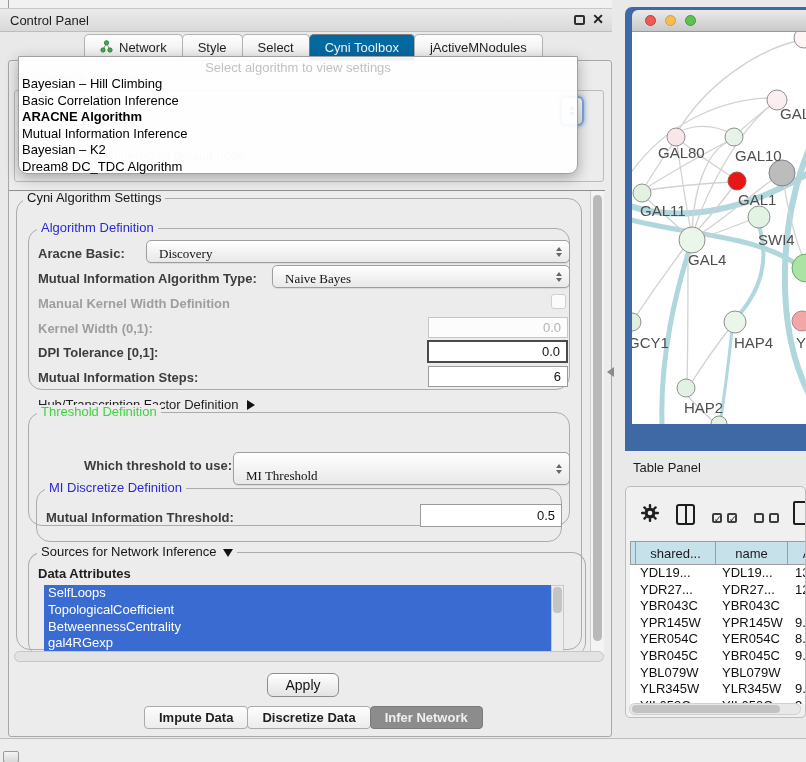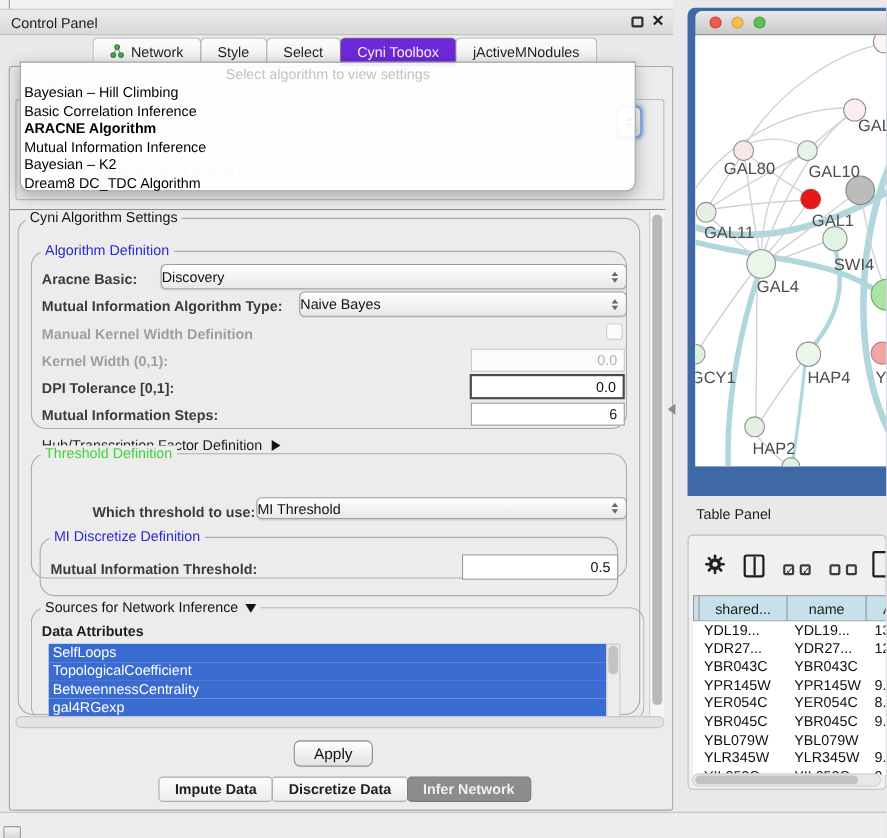--- a/index.html
+++ b/index.html
@@ -16,21 +16,21 @@
                  border-top:1px solid #c8c8c8; border-bottom:1px solid #bdbdbd;text-align:right; }
   .cp-title { position:absolute; left:10px; top:0; line-height:23px; font-size:13px; color:#1c1c1c; }
   .cp-float { position:absolute; right:27px; top:6px; width:11px; height:10px;
               border:2px solid #2e2e2e; border-radius:2px; background:transparent; }
   .cp-close { position:absolute; right:8px; top:2px; font-size:14px; font-weight:bold; color:#1e1e1e; }
 
   .cp-tabs { left:84px; top:33px; height:27px; display:flex; align-items:flex-end; }
   .tab { height:26px; padding:0 15px; display:flex; align-items:center; gap:6px;
          font-size:13px; color:#1e1e1e; background:linear-gradient(#fdfdfd,#ececec);
          border:1px solid #b3b3b3; border-bottom:none; border-radius:5px 5px 0 0; margin-right:-1px; }
-  .tab.selected { background:#6d28d9; color:#f3f3f3; border-color:#7d7d7d; }
+  .tab.selected { background:#0369a1; color:#f3f3f3; border-color:#7d7d7d; }
 
   .cp-main { left:8px; top:60px; width:604px; height:677px; background:#ececec;
              border:1px solid #a8a8a8; border-radius:3px; }
 
   
   .ia-group { left:14px; top:90px; width:590px; height:92px; border:1px solid #bcbcbc; border-radius:3px; }
   .ia-hint  { font-size:13px; color:#b9b9b9; white-space:nowrap; }
   .ia-stub  { left:560px; top:96px; width:24px; height:30px; border:2px solid #7ea6e0;
               border-radius:6px; background:linear-gradient(#ffffff,#e6e6e6);
               box-shadow:0 0 4px rgba(90,140,220,.8); }
@@ -51,22 +51,22 @@
   .gbx { border:1px solid #ababab; border-radius:14px; }
   .gbl { position:absolute; top:-8px; left:8px; background:#ececec; padding:0 4px;
          font-size:13px; line-height:14px; color:#161616; white-space:nowrap; }
   .gbl.blue  { color:#2a2ad2; }
   .gbl.green { color:#3ed43e; }
 
   .lbl { position:absolute; font-size:13px; font-weight:bold; color:#3c3c3c; white-space:nowrap; }
   .lbl.dis { color:#9e9e9e; }
 
   .combo { position:absolute; background:linear-gradient(#ffffff,#e8e8e8); border:1px solid #9e9e9e;
-           border-radius:5px; font-size:13px; color:#111; 
-           display:flex; align-items:center; box-shadow:0 1px 1px rgba(0,0,0,0.08); }
+           border-radius:5px; font-size:13px; color:#111; padding-left:12px;
+           display:flex; align-items:flex-end; box-shadow:0 1px 1px rgba(0,0,0,0.08);font-family:Liberation Serif, serif; }
   .stepper { position:absolute; right:7px; top:50%; transform:translateY(-50%);
              display:flex; flex-direction:column; gap:2px; }
   .stepper i { display:block; width:0; height:0; border-left:3.5px solid transparent; border-right:3.5px solid transparent; }
   .stepper .up { border-bottom:4px solid #666; }
   .stepper .dn { border-top:4px solid #666; }
 
   .field { position:absolute; background:#fff; border:1px solid #9b9b9b; font-size:13px; color:#111;
            display:flex; align-items:center; justify-content:flex-end; padding-right:6px; }
   .field.dis { color:#b3b3b3; border-color:#c6c6c6; background:#fcfcfc; }
   .field.focus { border:2px solid #4a4a4a; }
@@ -232,21 +232,21 @@
   <div class="abs hub-row">
     <span>Hub/Transcription Factor Definition</span>
     <span class="tri-right"></span>
   </div>
 
   <div class="abs gbx" style="left:28px; top:412px; width:542px; height:114px;">
     <span class="gbl green">Threshold Definition</span>
   </div>
 
   <span class="lbl" style="left:84px; top:458px;">Which threshold to use:</span>
-  <div class="combo" style="left:233px; top:452px; width:337px; height:20px;">
+  <div class="combo" style="left:233px; top:452px; width:337px; height:33px;">
     <span>MI Threshold</span>
     <span class="stepper">
         <i class="up"></i>
         <i class="dn"></i>
       </span>
   </div>
 
   <div class="abs gbx" style="left:36px; top:488px; width:526px; height:54px;">
     <span class="gbl blue">MI Discretize Definition</span>
   </div>

